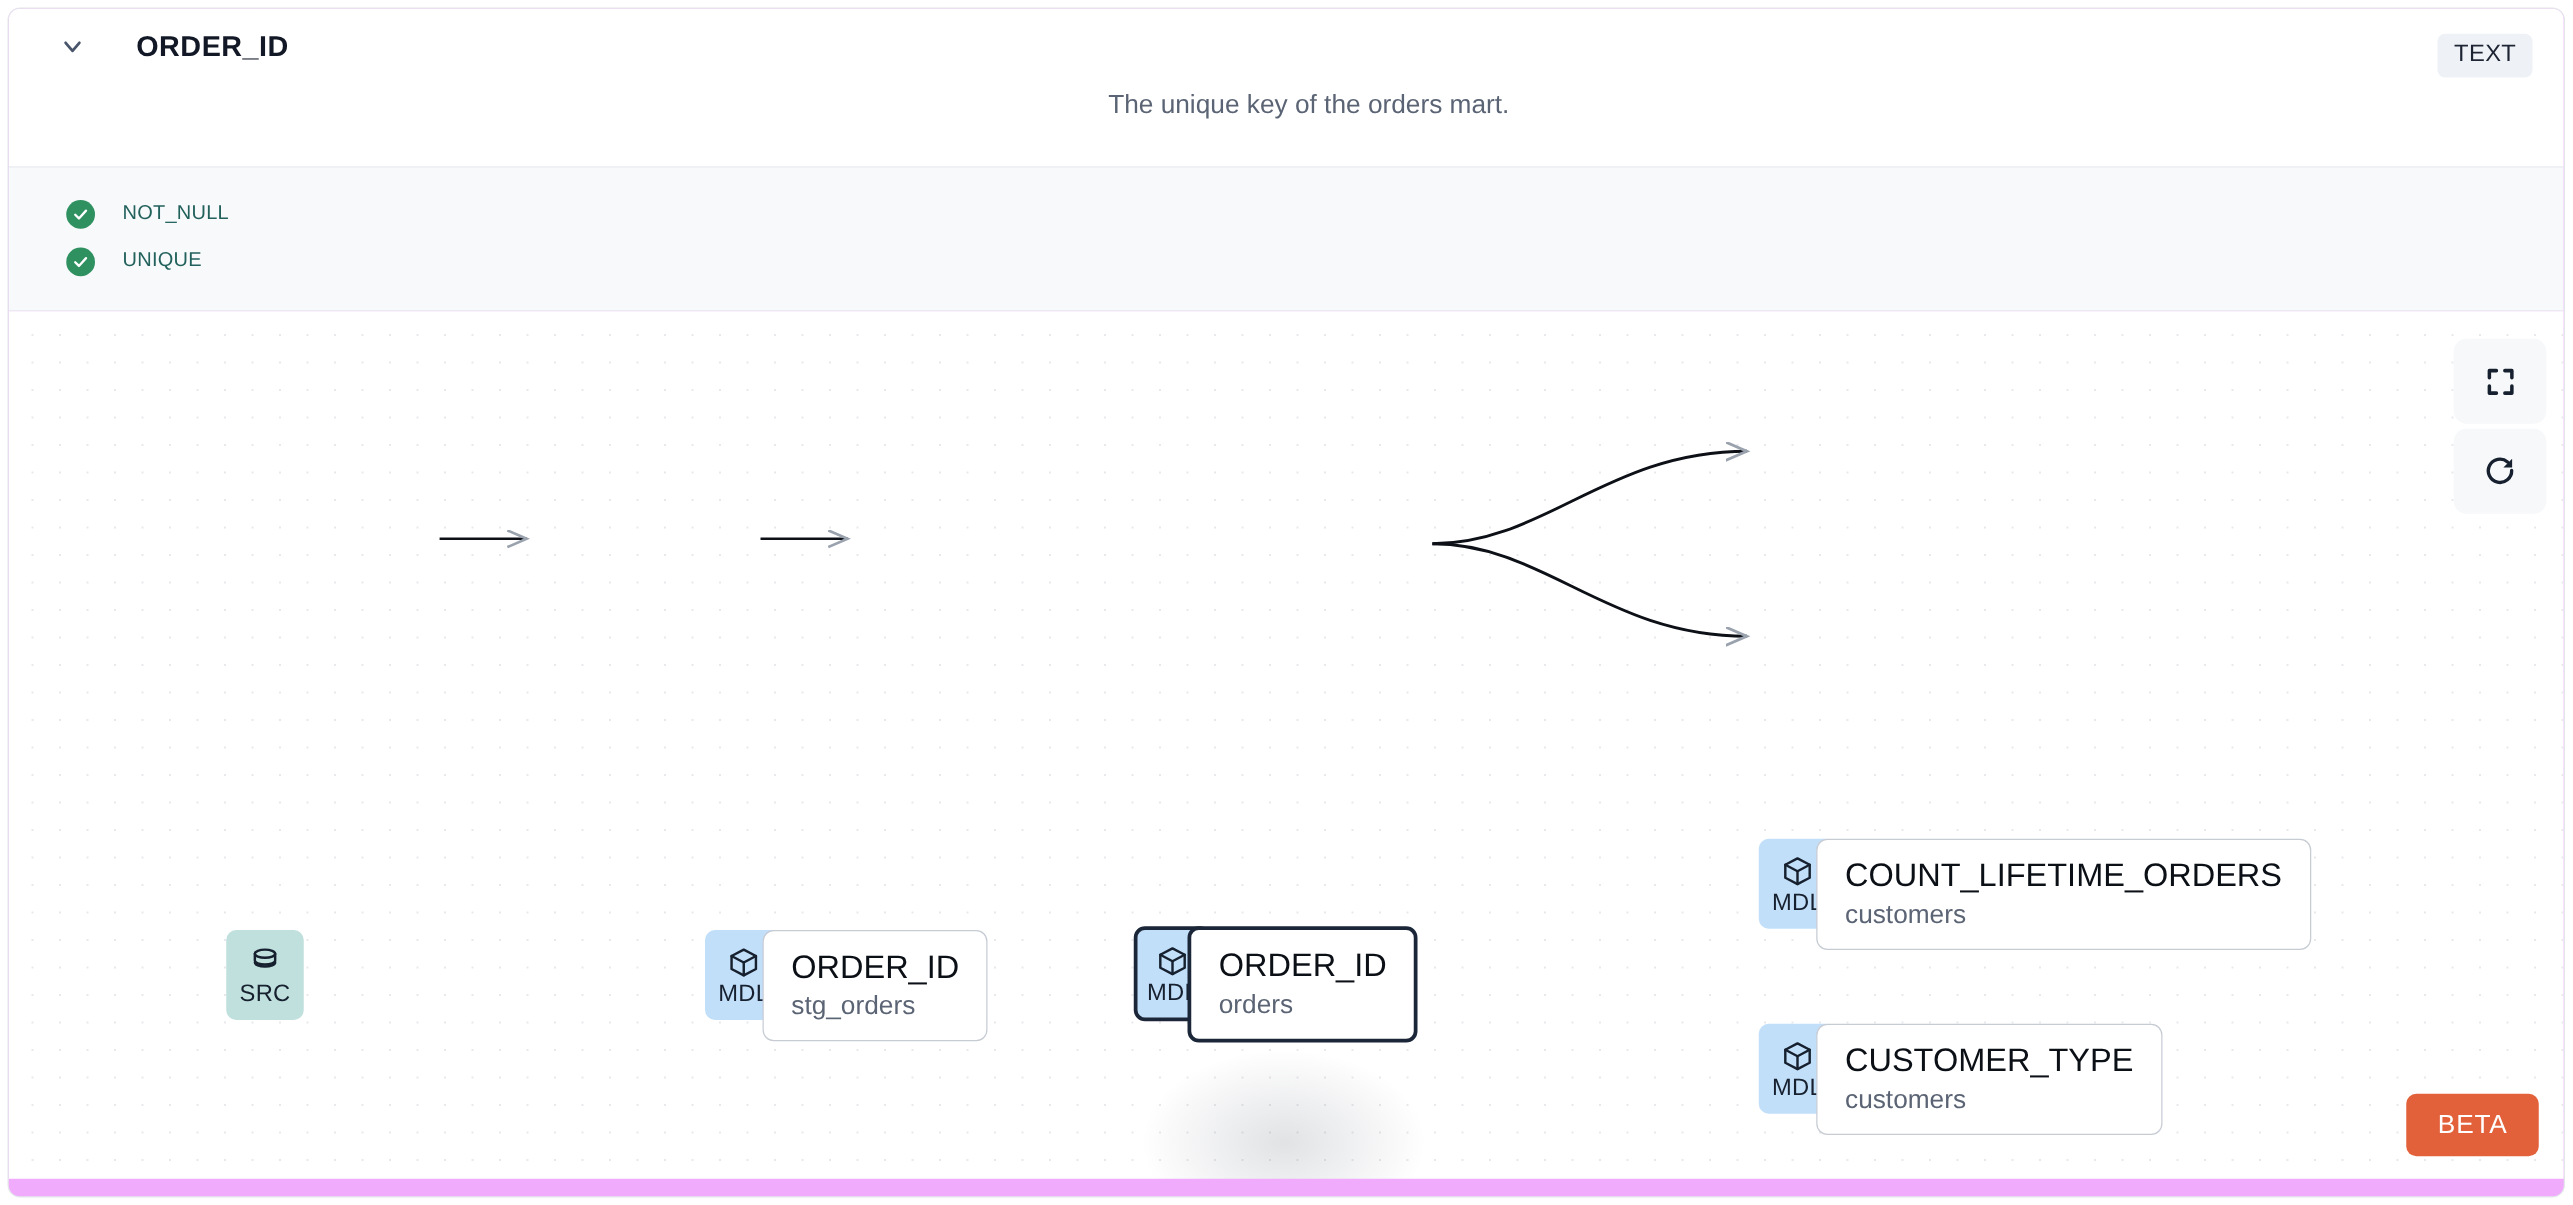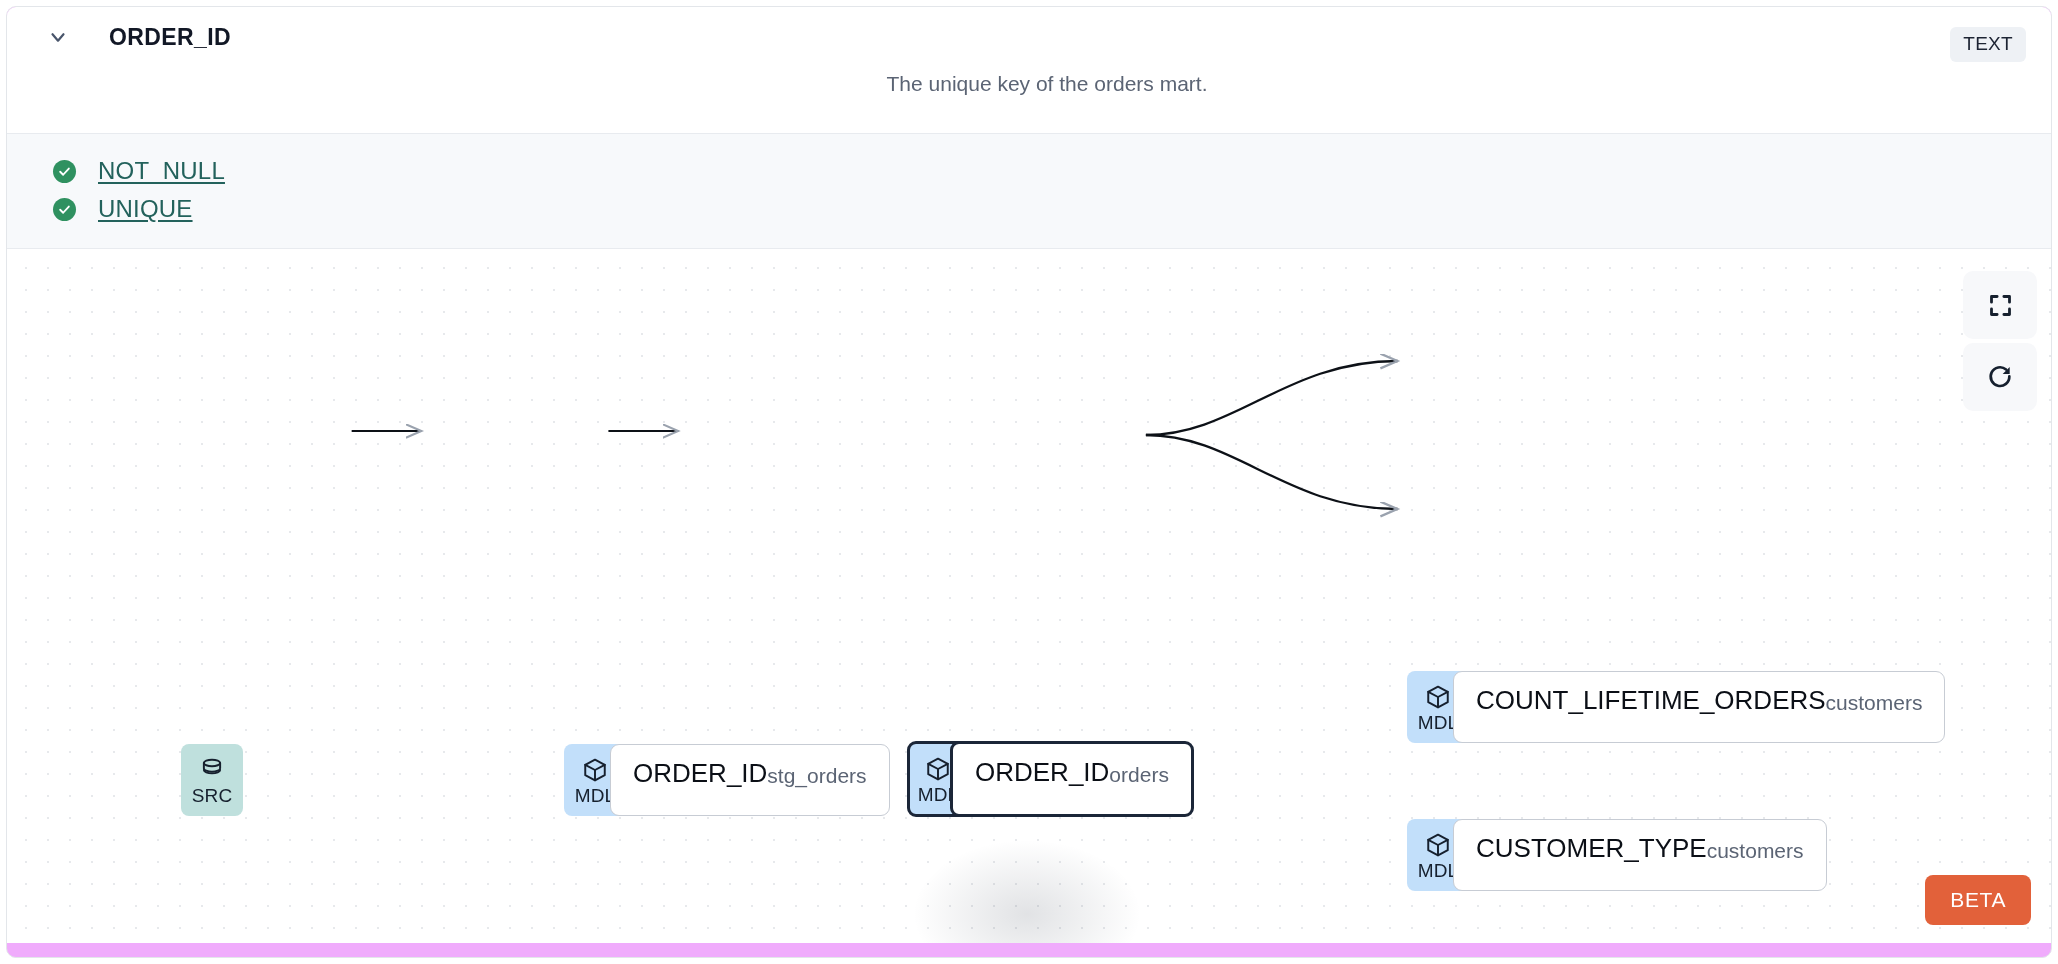--- a/index.html
+++ b/index.html
@@ -105,23 +105,22 @@
     background: #2f9160;
     display: flex;
     align-items: center;
     justify-content: center;
     flex: none;
   }
   .check-circle-icon svg { display: block; }
 
   .test-link {
     margin-left: 22px;
-    font-size: 24px;
+    font-size: 16px;
     color: #23625c;
-    text-decoration: underline;
     text-underline-offset: 3px;
     letter-spacing: 0.2px;
     white-space: nowrap;
   }
 
   
   #lineage-canvas {
     position: relative;
     height: 694px;
     background-color: #ffffff;
@@ -181,21 +180,21 @@
     letter-spacing: 0.2px;
   }
 
   .node-body {
     background: #ffffff;
     border: 1px solid #c7ccd4;
     border-radius: 9px;
     margin-left: -16px;
     padding: 14px 22px 15px 22px;
     display: flex;
-    flex-direction: row;
+    flex-direction: column;
     justify-content: center;
     position: relative;
     z-index: 2;
     min-width: 0;
   }
 
   .node-name {
     font-size: 26px;
     color: #0b0f16;
     line-height: 1.12;

